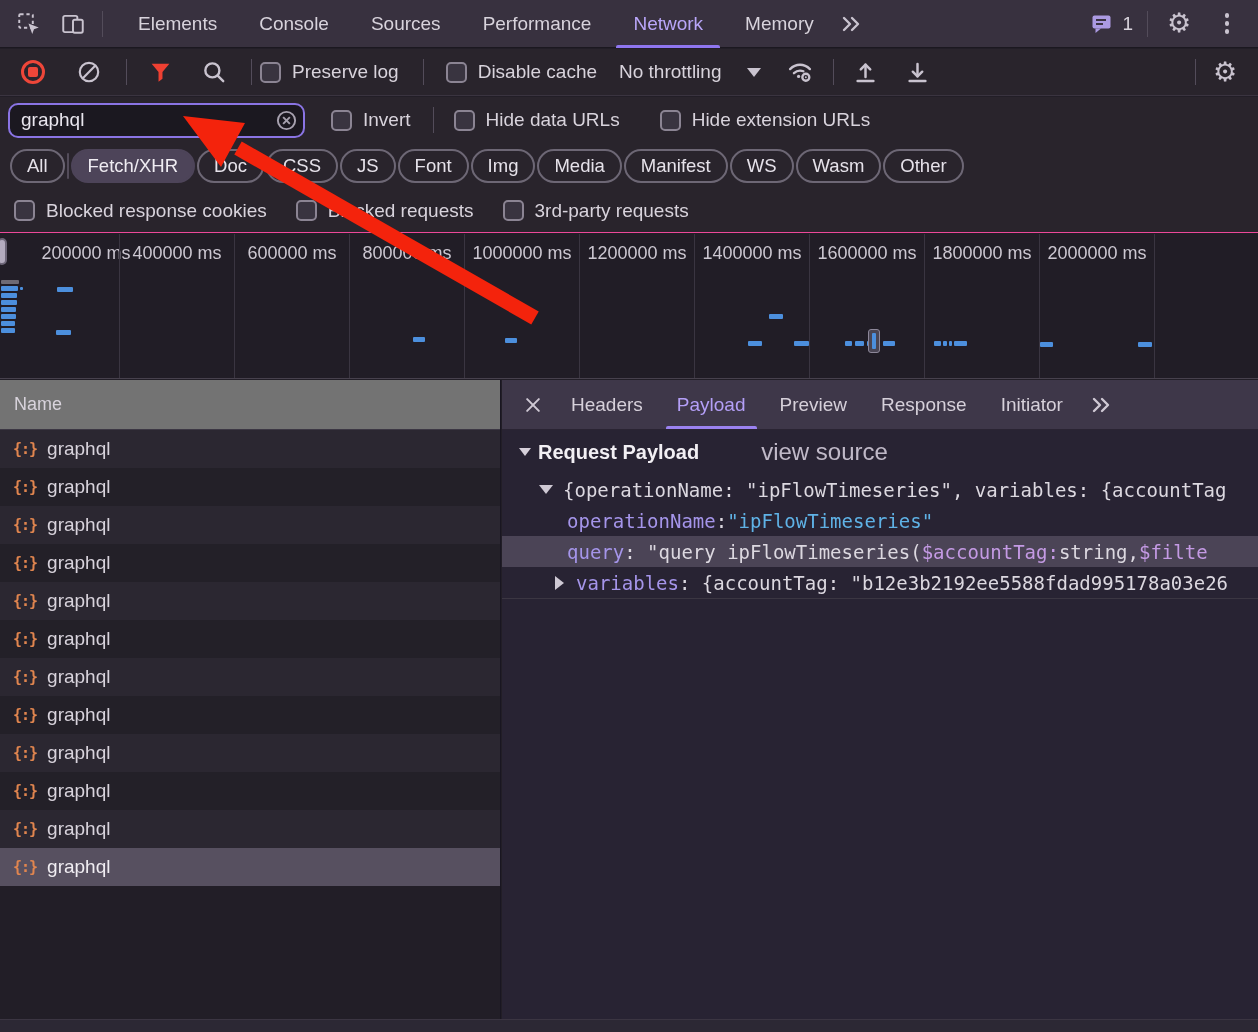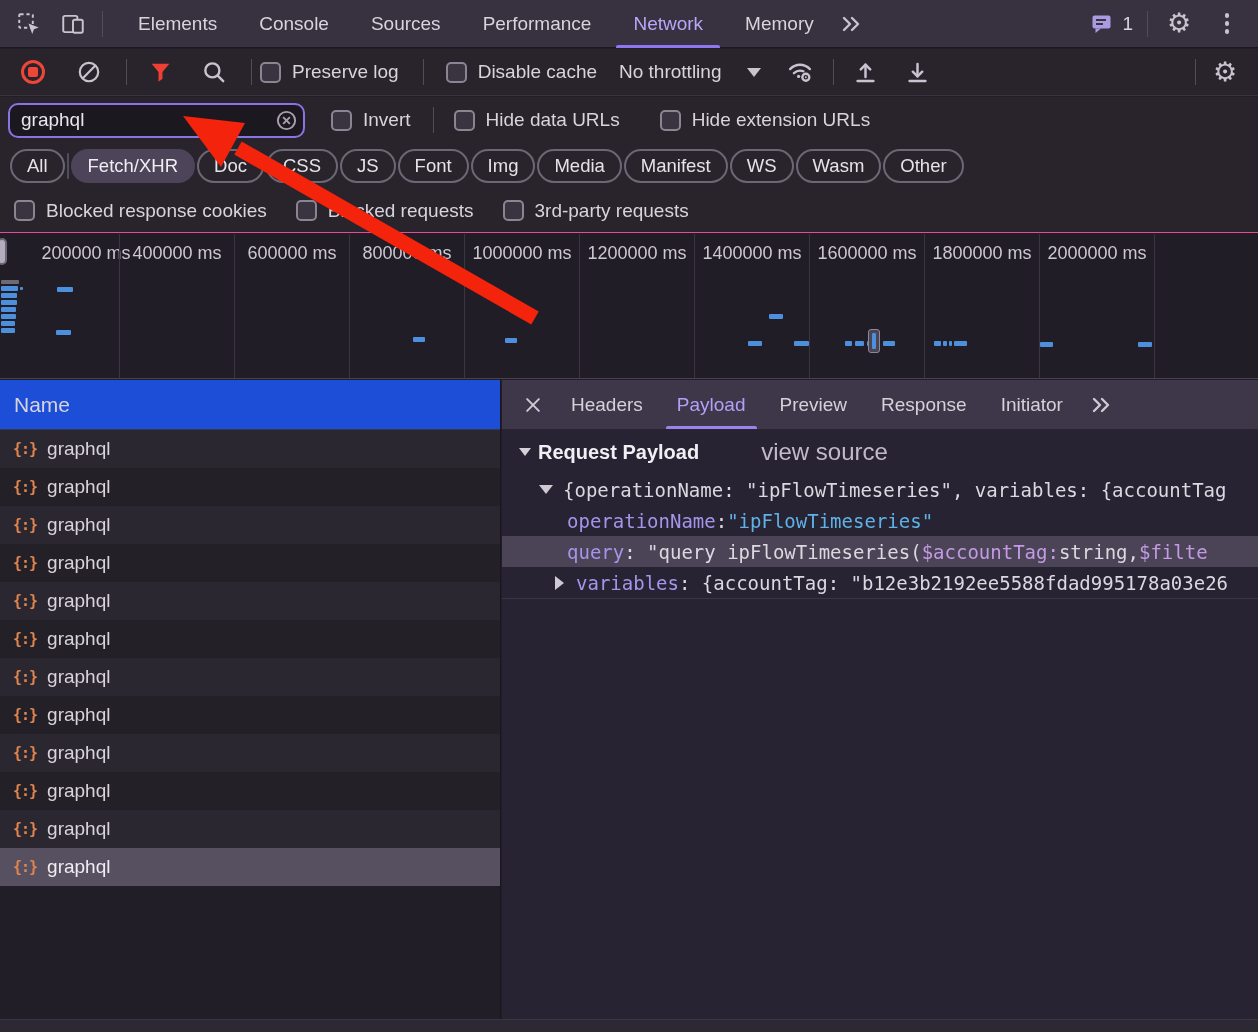--- a/index.html
+++ b/index.html
@@ -59,22 +59,22 @@
   .tl-label { position: absolute; top: 9px; transform: translateX(-50%); font-size: 18px; color: #ccc7d1; white-space: nowrap; }
   .tl-divider { position: absolute; top: 0; bottom: 0; width: 1px; background: #3a3541; }
   .tl-handle { position: absolute; left: -3px; top: 4px; width: 10px; height: 27px; background: #b3abbe; border: 2px solid #6d6678; border-radius: 5px; }
   .bar-b { position: absolute; background: #4c8fdd; border-radius: 1px; }
   .bar-g { position: absolute; background: #6e6a74; border-radius: 1px; }
   .bar-m { position: absolute; background: #4a4553; border: 1px solid #8d8799; border-radius: 3px; }
   .bar-mb { position: absolute; background: #4c8fdd; border-radius: 1px; }
 
   
   .left-panel { position: absolute; top: 380px; left: 0; width: 501px; bottom: 13px; background: #221e27; border-right: 1px solid #191621; }
-  .name-header { height: 50px; background: #1d4ed8; border-bottom: 1px solid #3c3744; display: flex; align-items: center;
-                 padding-left: 14px; font-size: 21px; color: #d8d3dc; }
+  .name-header { height: 50px; background: #737373; border-bottom: 1px solid #3c3744; display: flex; align-items: center;
+                 padding-left: 14px; font-size: 18px; color: #d8d3dc; }
   .req-row { height: 38px; display: flex; align-items: center; gap: 10px; padding-left: 13px; background: #232028; cursor: default; }
   .req-row.odd { background: #2b2731; }
   .req-row.selected { background: #575060; color: #f0edf2; }
   .req-icon { font-family: "DejaVu Sans Mono", monospace; font-size: 15px; font-weight: bold; letter-spacing: -1px; color: #e0854f; }
   .req-label { font-size: 19px; }
 
   .right-panel { position: absolute; top: 380px; left: 502px; right: 0; bottom: 13px; background: #282333; }
   .detail-tabs { height: 50px; background: #3e3749; display: flex; align-items: stretch; padding-left: 10px; border-bottom: 1px solid #2a2433; }
   .dtab { display: flex; align-items: center; padding: 0 17px; font-size: 19px; color: #d6d0da; position: relative; }
   .dtab.active { color: #b49ff7; }

